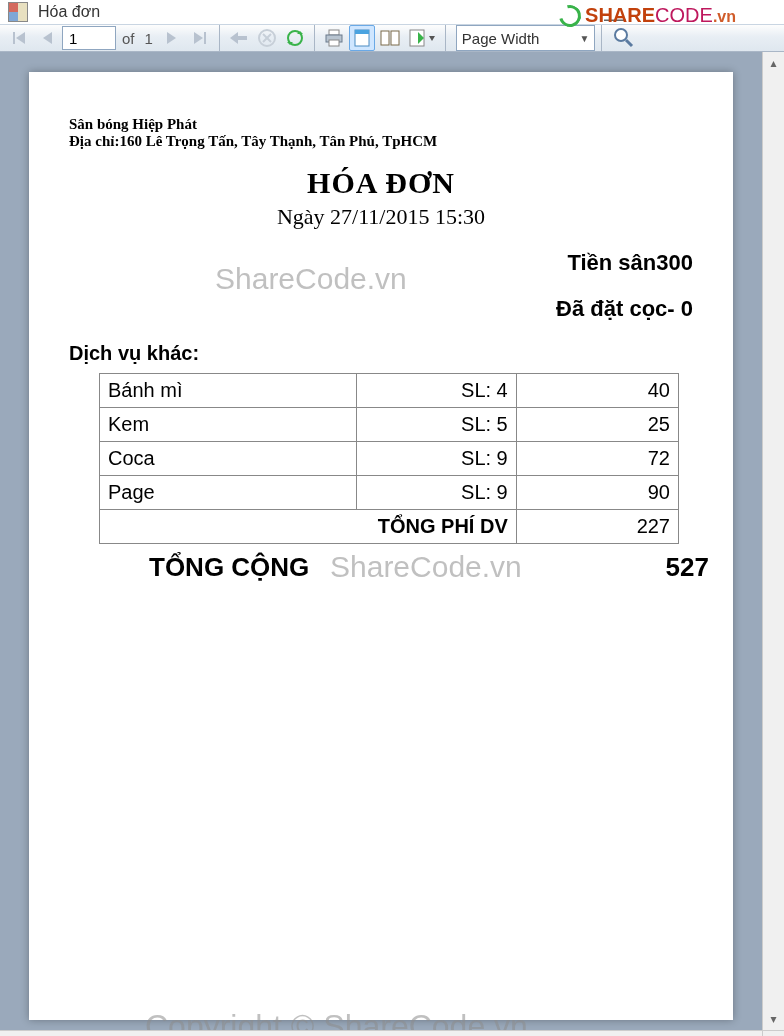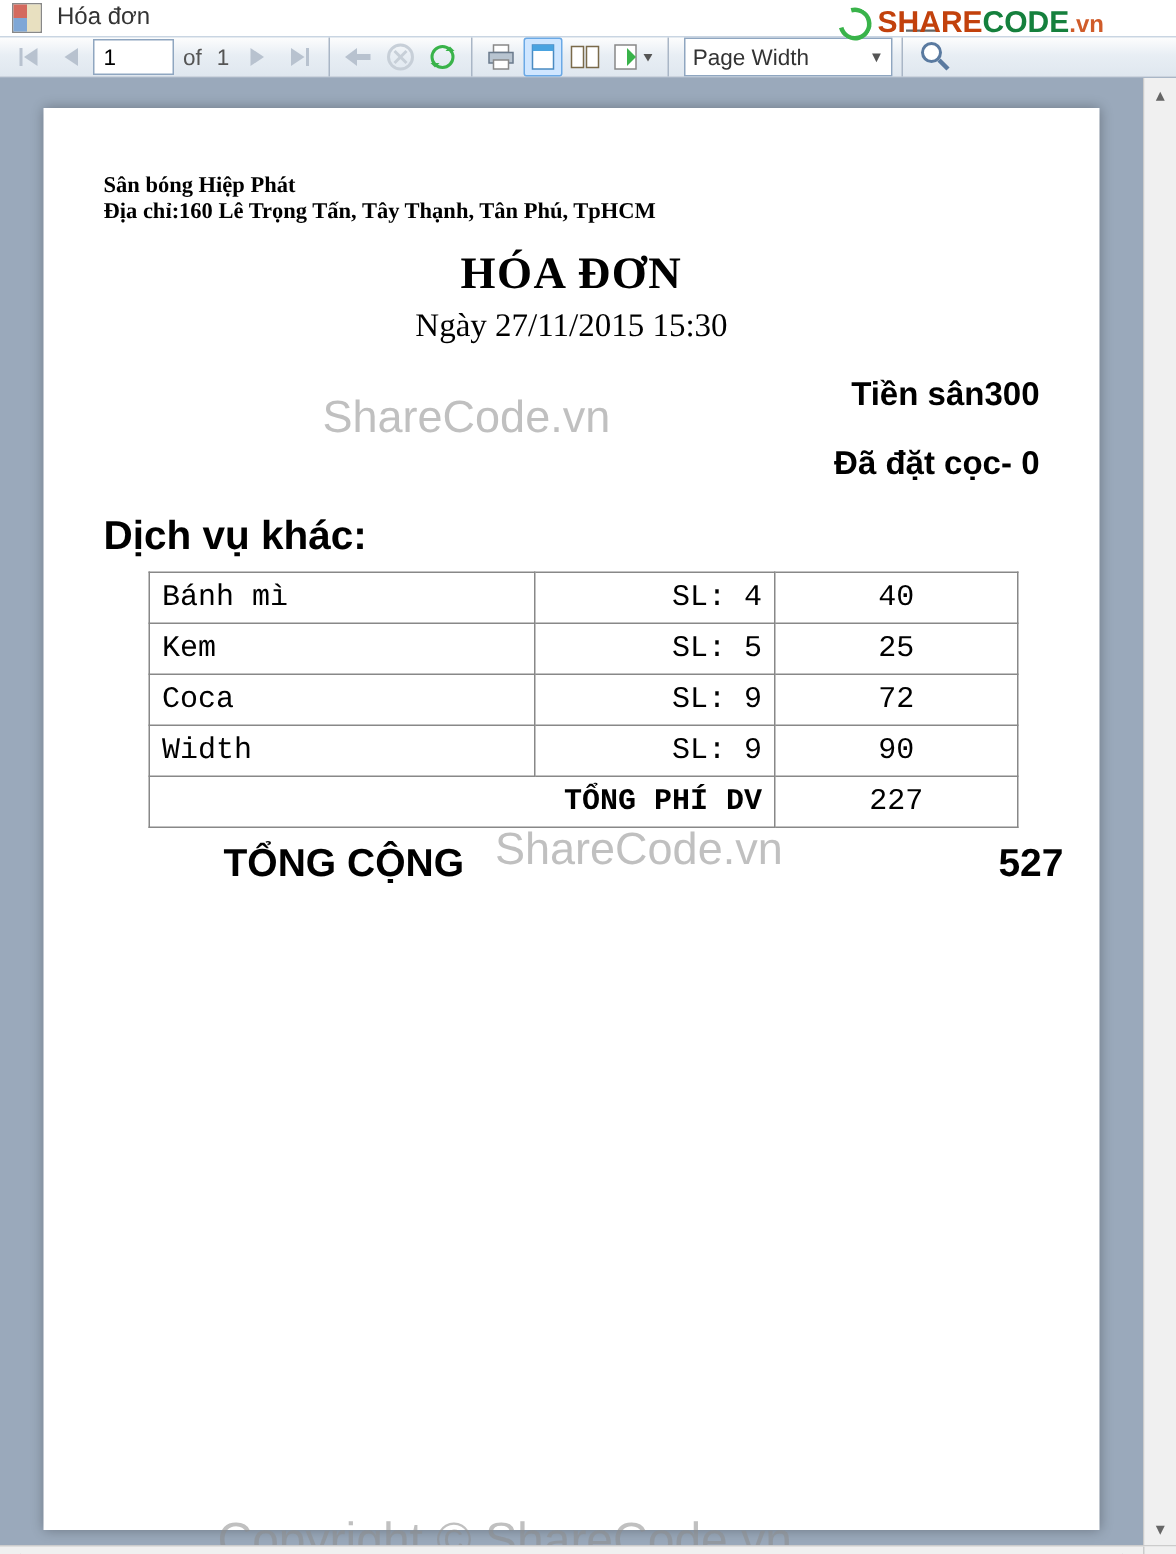--- a/index.html
+++ b/index.html
@@ -11,21 +11,21 @@
   .titlebar .app-icon{width:20px;height:20px;margin-right:10px;display:flex;flex-wrap:wrap;border:1px solid #888;}
   .titlebar .app-icon div{width:50%;height:50%;}
   .titlebar .app-icon .a{background:#d46a5e;}
   .titlebar .app-icon .b{background:#e8e0c0;}
   .titlebar .app-icon .c{background:#7fa7d6;}
   .titlebar .app-icon .d{background:#e8e0c0;}
   .titlebar .title{font-size:16px;color:#333;}
   .sharecode-logo{position:absolute;right:48px;top:4px;font-size:20px;font-weight:bold;color:#888;display:flex;align-items:center;gap:4px;}
   .sharecode-logo .swirl{width:22px;height:22px;border:3px solid #39b34a;border-radius:50%;border-left-color:transparent;transform:rotate(30deg);}
   .sharecode-logo .txt1{color:#c2410c;}
-  .sharecode-logo .txt2{color:#15803d;font-weight:bold;}
+  .sharecode-logo .txt2{color:#be185d;font-weight:normal;}
   .sharecode-logo .vn{color:#d05c2a;font-weight:bold;font-size:16px;}
   .win-min{position:absolute;left:604px;top:6px;color:#666;font-size:22px;}
 
   
   .toolbar{height:40px;background:linear-gradient(#fdfdfd,#e8eef4 45%,#dfe7ef);border-top:1px solid #c9d5e2;border-bottom:1px solid #a9b6c6;display:flex;align-items:center;padding:0 6px;gap:2px;font-size:15px;color:#333;}
   .tb-btn{width:26px;height:26px;display:flex;align-items:center;justify-content:center;border:1px solid transparent;border-radius:2px;}
   .tb-btn.enabled{color:#3a6ea5;}
   .tb-btn.disabled{color:#b8c2cf;}
   .tb-input{width:54px;height:24px;border:1px solid #8fa6c0;background:#fff;text-align:left;padding:0 6px;font-size:15px;}
   .tb-sep{width:1px;height:26px;background:#a9b6c6;margin:0 4px;}
@@ -46,26 +46,26 @@
   .hscroll .track{flex:1;}
   .hscroll .corner{width:22px;background:#f0f0f0;border-left:1px solid #ccc;}
 
   
   .page{background:#fff;box-shadow:0 0 8px rgba(0,0,0,0.3);width:704px;height:948px;margin:0 auto;padding:44px 40px;position:relative;}
   .hdr-line{font-family:"Times New Roman",serif;font-weight:bold;font-size:15px;color:#000;}
   .doc-title{text-align:center;font-family:"Times New Roman",serif;font-weight:bold;font-size:30px;margin-top:16px;letter-spacing:1px;}
   .doc-date{text-align:center;font-family:"Times New Roman",serif;font-size:22px;margin-top:4px;}
   .row{display:flex;justify-content:flex-end;font-family:Arial,sans-serif;font-size:22px;margin-top:20px;}
   .row.bold{font-weight:bold;}
-  .section-label{font-family:Arial,sans-serif;font-weight:bold;font-size:27px;margin-top:20px;}
-  table.items{width:580px;margin:8px 0 0 30px;border-collapse:collapse;font-family:Liberation Mono, monospace;font-size:20px;}
+  .section-label{font-family:Arial,sans-serif;font-weight:bold;font-size:20px;margin-top:20px;}
+  table.items{width:580px;margin:8px 0 0 30px;border-collapse:collapse;font-family:Liberation Sans, sans-serif;font-size:20px;}
   table.items td{border:1px solid #888;padding:4px 8px;height:34px;}
   table.items td.name{width:270px;}
   table.items td.qty{width:168px;text-align:right;}
-  table.items td.amt{width:170px;text-align:center;}
+  table.items td.amt{width:170px;text-align:right;}
   table.items tr.total td{font-weight:bold;}
   table.items tr.total td.lbl{text-align:right;border:1px solid #888;}
   .grand{display:flex;justify-content:space-between;font-family:Arial,sans-serif;font-weight:bold;font-size:26px;margin:8px 0 0 80px;width:560px;}
 
   
   .wm{position:absolute;color:rgba(140,140,140,0.55);font-family:Arial,sans-serif;font-weight:normal;pointer-events:none;}
   .wm1{left:215px;top:210px;font-size:30px;}
   .wm2{left:330px;top:498px;font-size:30px;}
   .wm3{left:145px;top:956px;font-size:32px;}
 
@@ -206,21 +206,21 @@
               <td class="name">Kem</td>
               <td class="qty">SL: 5</td>
               <td class="amt">25</td>
             </tr>
             <tr>
               <td class="name">Coca</td>
               <td class="qty">SL: 9</td>
               <td class="amt">72</td>
             </tr>
             <tr>
-              <td class="name">Width</td>
+              <td class="name">Page</td>
               <td class="qty">SL: 9</td>
               <td class="amt">90</td>
             </tr>
             <tr class="total">
               <td class="lbl" colspan="2">TỔNG PHÍ DV</td>
               <td class="amt" style="font-weight:normal">227</td>
             </tr>
           </tbody>
       </table>
 

